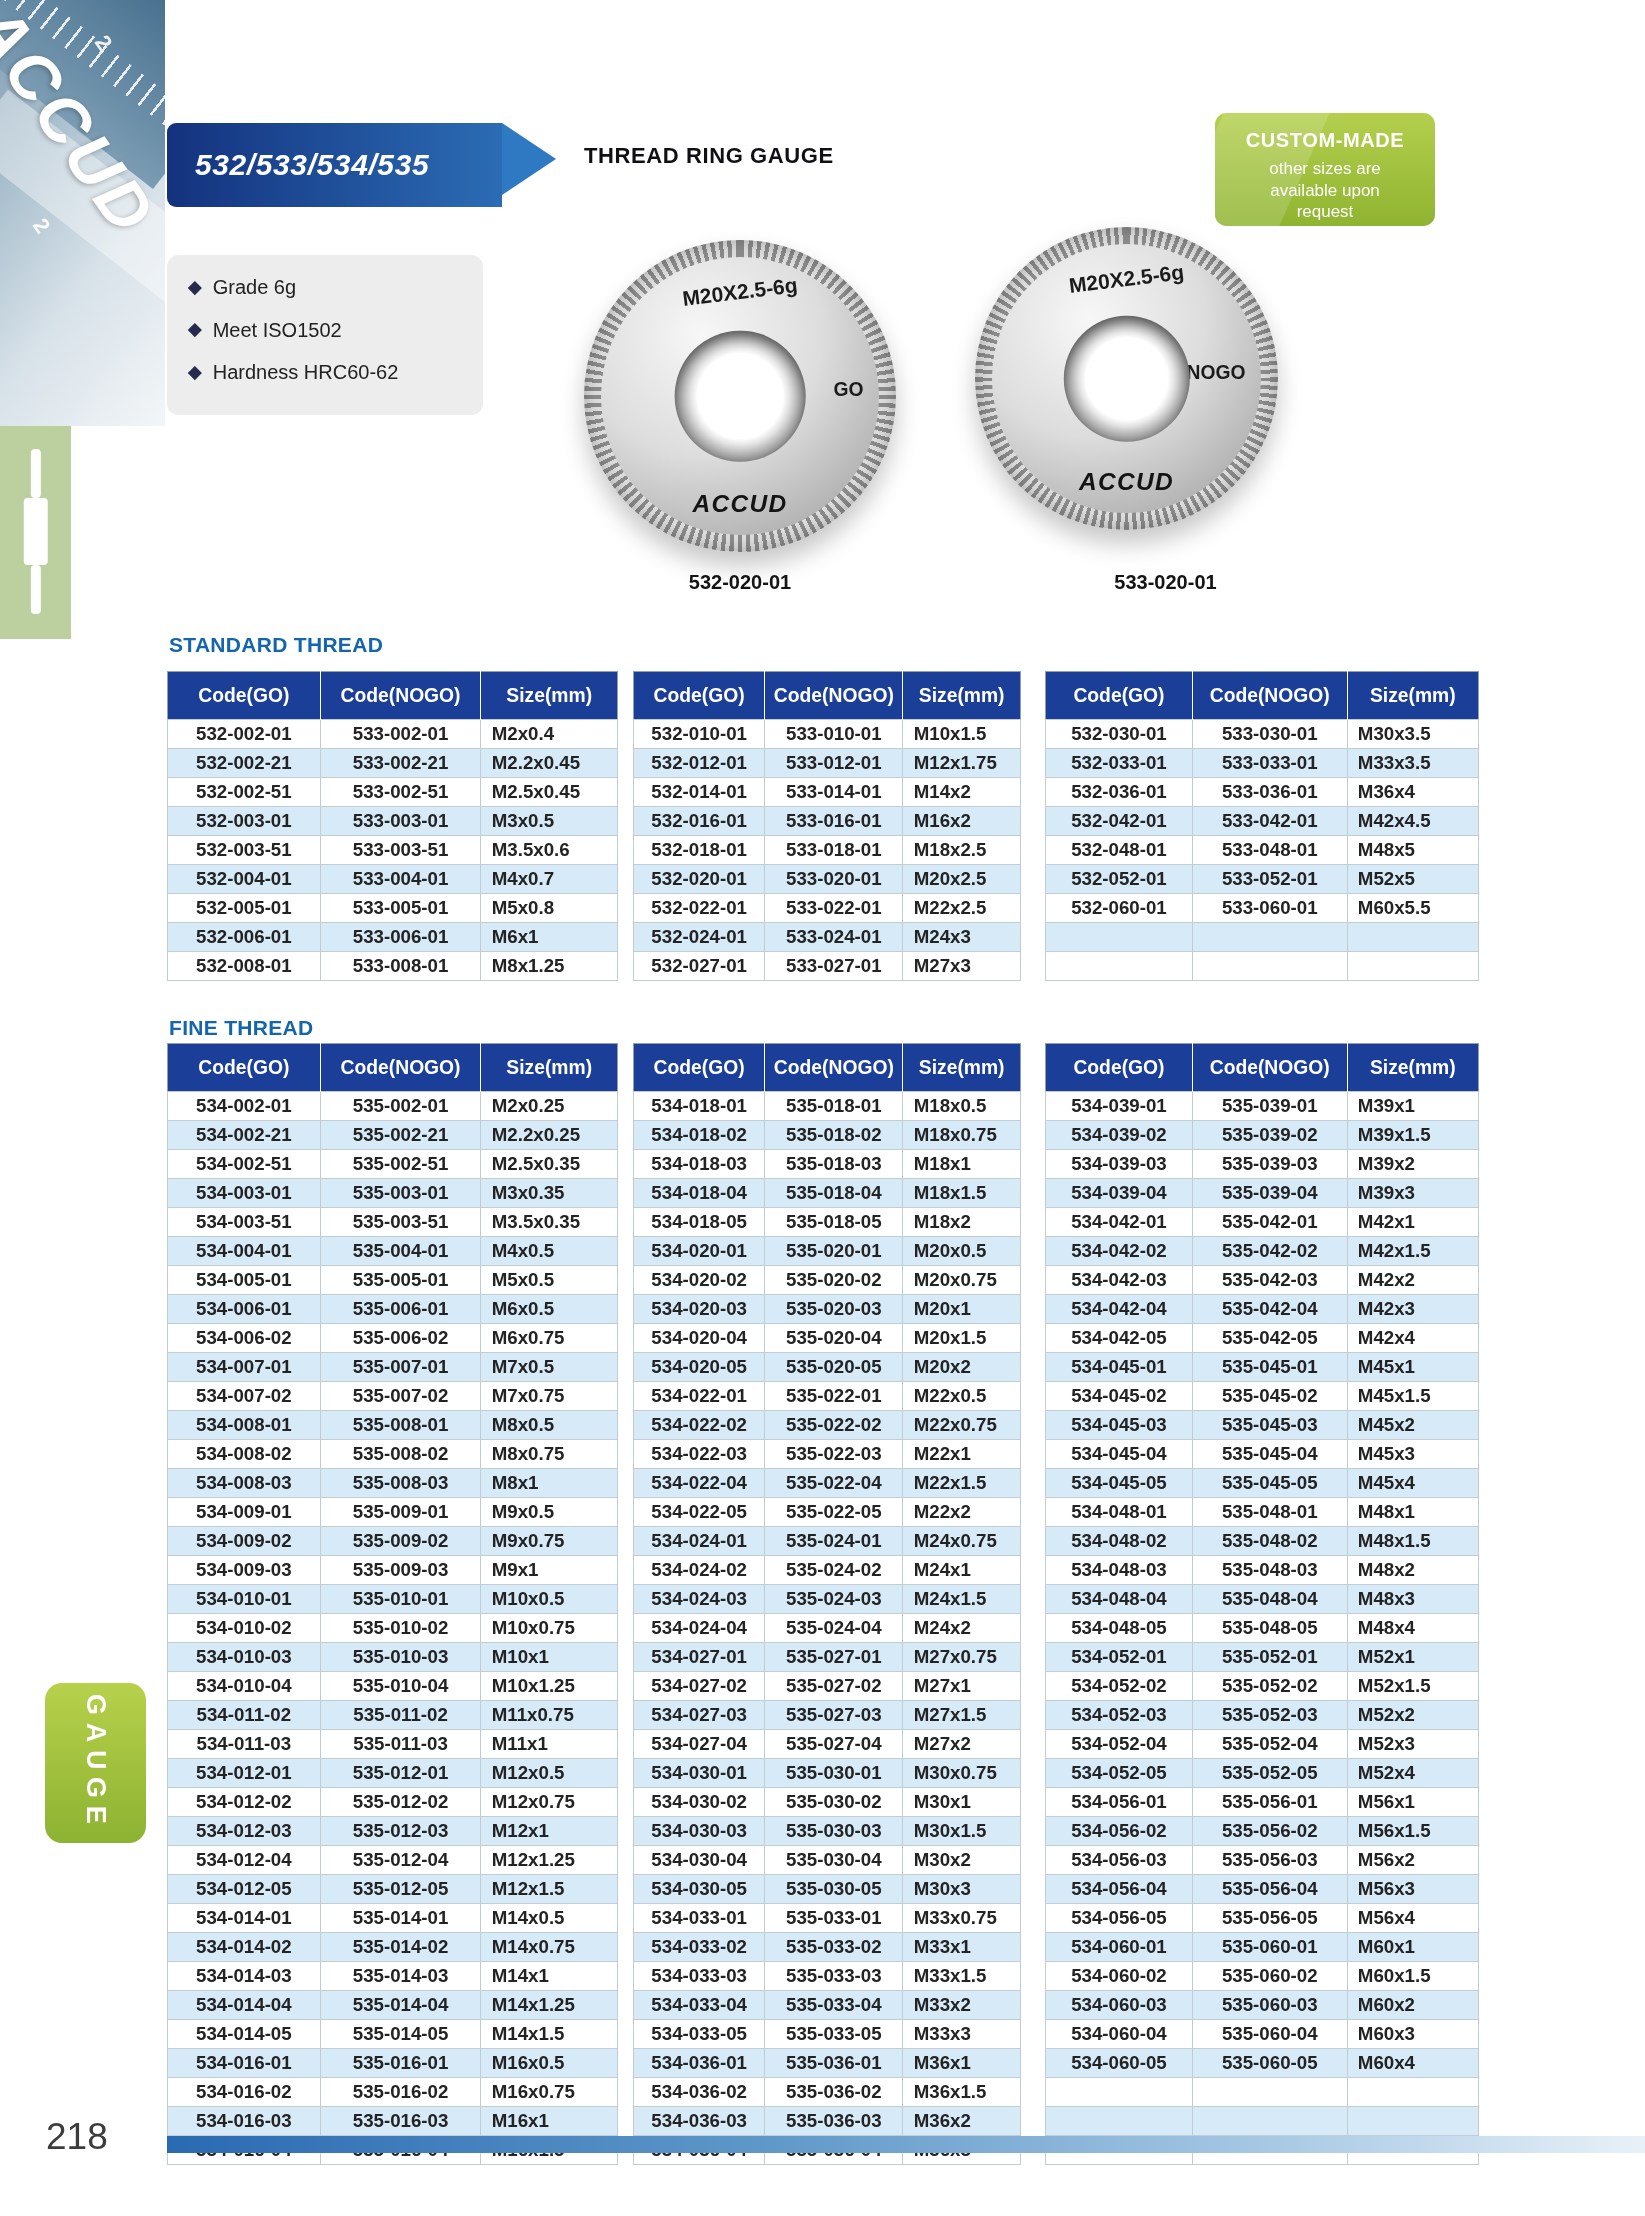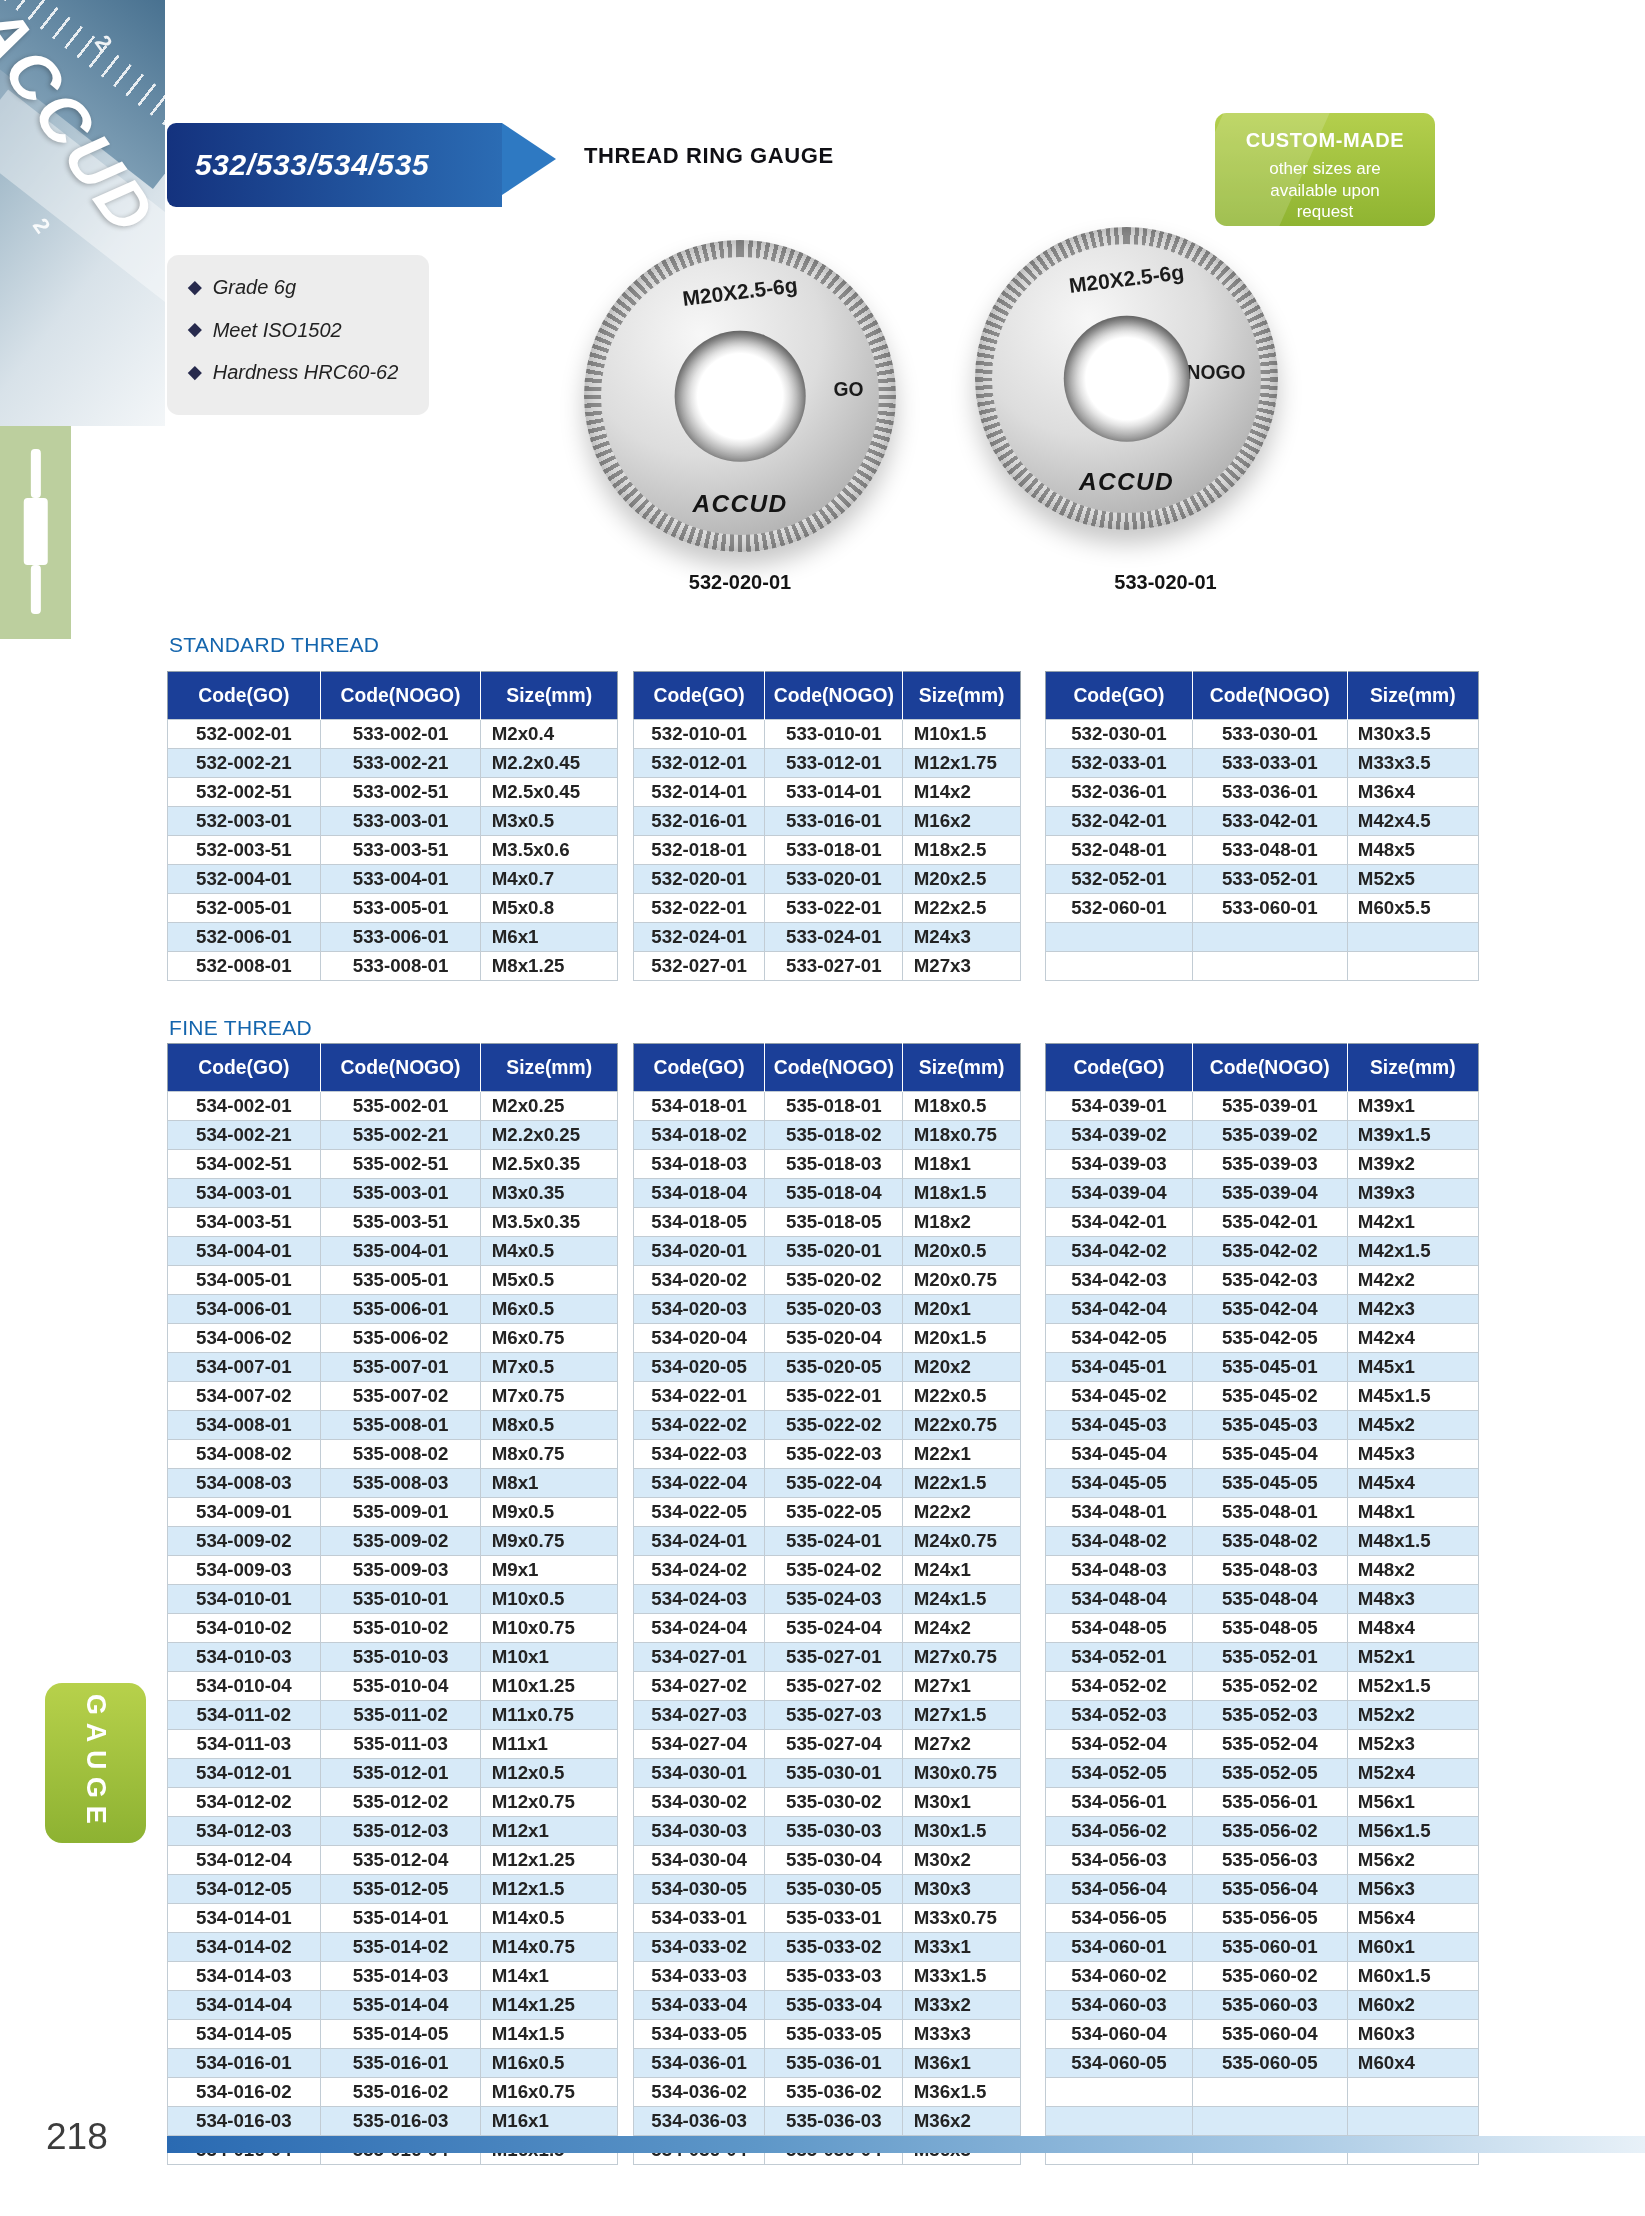--- a/index.html
+++ b/index.html
@@ -45,22 +45,22 @@
   .page-title { position:absolute; left:584px; top:143px; font-size:22px; font-weight:800; color:#0f0f14; letter-spacing:0.6px; white-space:nowrap; }
 
   .badge { position:absolute; left:1215px; top:113px; width:220px; height:113px; border-radius:11.6px;
            background:linear-gradient(180deg,#b4cf4d,#8fb431); color:#fff; text-align:center; overflow:hidden; }
   .badge::before { content:""; position:absolute; left:-13px; top:-32px; width:97px; height:181px;
                    background:rgba(255,255,255,.16); transform:rotate(24deg); }
   .badge-title { margin-top:15.5px; font-size:20px; font-weight:800; letter-spacing:0.6px; position:relative; }
   .badge-sub { margin:6.4px 27px 0; font-size:17px; line-height:1.28; position:relative; }
 
   
-  .features { position:absolute; left:167px; top:255px; width:262px; height:160px; background:#ededed;
-              border-radius:11.6px; box-sizing:border-box; padding:11.6px 0;font-style:italic; }
+  .features { position:absolute; left:167px; top:255px; width:316px; height:160px; background:#ededed;
+              border-radius:11.6px; box-sizing:border-box; padding:11.6px 0; }
   .feature { display:flex; align-items:center; gap:13px; padding:9.7px 0 9.7px 23px; font-size:20px; color:#222; }
   .diamond { width:9.7px; height:9.7px; background:#272a4d; transform:rotate(45deg); flex:none; }
 
   
   .product { position:absolute; }
   .p1 { left:584px; top:240px; width:312px; height:312px; }
   .p2 { left:975px; top:227px; width:303px; height:303px; }
   .ring { position:absolute; inset:0; border-radius:50%;
           background:repeating-conic-gradient(#8c8c8c 0deg 1.6deg,#dedede 1.6deg 3.2deg);
           box-shadow:0 14px 24.5px rgba(0,0,0,.22), inset 0 0 17px rgba(0,0,0,.28); }
@@ -72,21 +72,21 @@
   .marking { position:absolute; top:23px; left:0; right:0; text-align:center; transform:rotate(-7deg);
              font-size:21px; font-weight:700; color:#1b1b1b; }
   .type-tag { position:absolute; right:15.5px; top:44%; font-size:19.3px; font-weight:700; color:#1b1b1b; }
   .ring-brand { position:absolute; bottom:17px; left:0; right:0; text-align:center; font-size:24.5px;
                 font-weight:800; font-style:italic; color:#141414; letter-spacing:1.3px; }
   .caption { position:absolute; left:0; right:0; text-align:center; font-size:20px; font-weight:700; color:#141414; }
   .p1 .caption { top:331px; }
   .p2 .caption { top:344px; left:39px; right:-39px; }
 
   
-  .sec-title { position:absolute; font-size:21px; font-weight:400; color:#1465ad; letter-spacing:0.3px; }
+  .sec-title { position:absolute; font-size:21px; font-weight:700; color:#1465ad; letter-spacing:0.3px; }
   .st1 { left:169px; top:633px; } .st2 { left:169px; top:1016px; }
 
   table.gtable { position:absolute; border-collapse:collapse; table-layout:fixed; background:#fff;
                  border:0.6px solid #93a0ab; }
   .t-std-1 { left:167px; top:671px; width:451px; }
   .t-std-2 { left:633px; top:671px; width:388px; }
   .t-std-3 { left:1045px; top:671px; width:434px; }
   .t-fine-1 { left:167px; top:1043px; width:451px; }
   .t-fine-2 { left:633px; top:1043px; width:388px; }
   .t-fine-3 { left:1045px; top:1043px; width:434px; }

